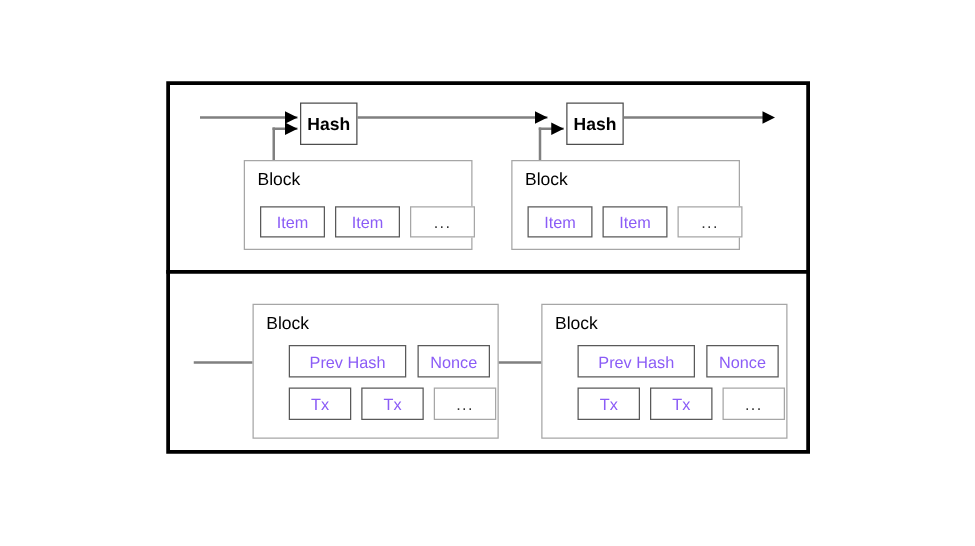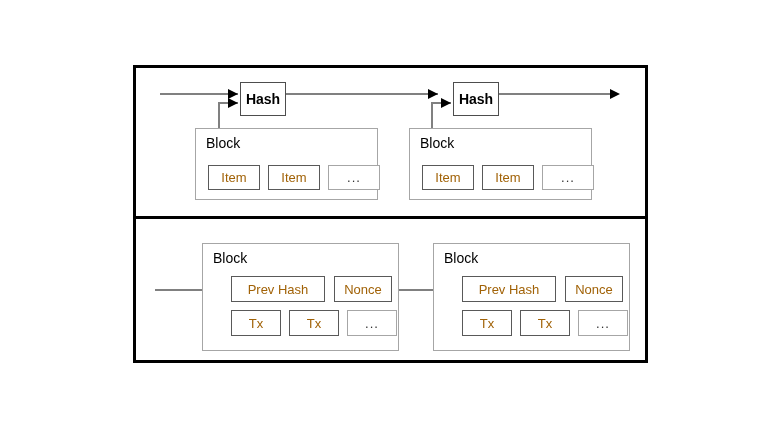--- a/index.html
+++ b/index.html
@@ -67,21 +67,21 @@
   }
   .cell {
     position: absolute;
     box-sizing: border-box;
     border: 1.5px solid #808080;
     background: #ffffff;
     display: flex;
     align-items: center;
     justify-content: center;
     font-size: 13px;
-    color: #a16207;
+    color: #8b5cf6;
     white-space: nowrap;
   }
   .cell.dark {
     border-color: #595959;
   }
   .cell.ellipsis {
     border-color: #a6a6a6;
     font-size: 13px;
     letter-spacing: 1px;
     color: #333333;

